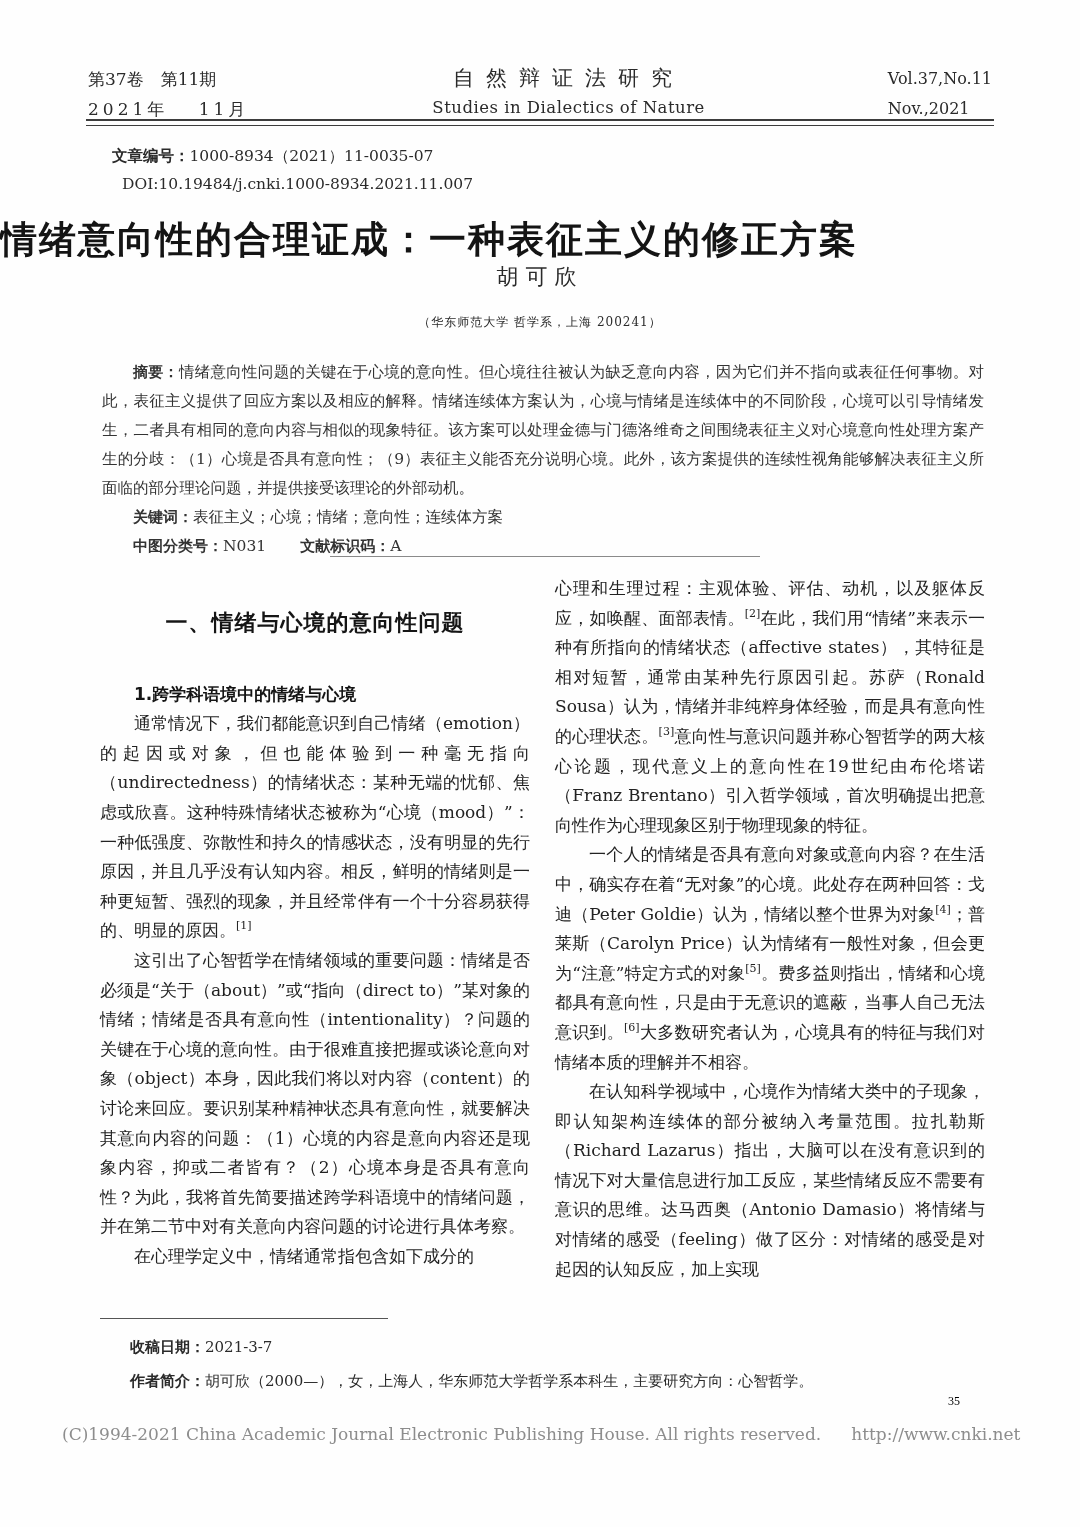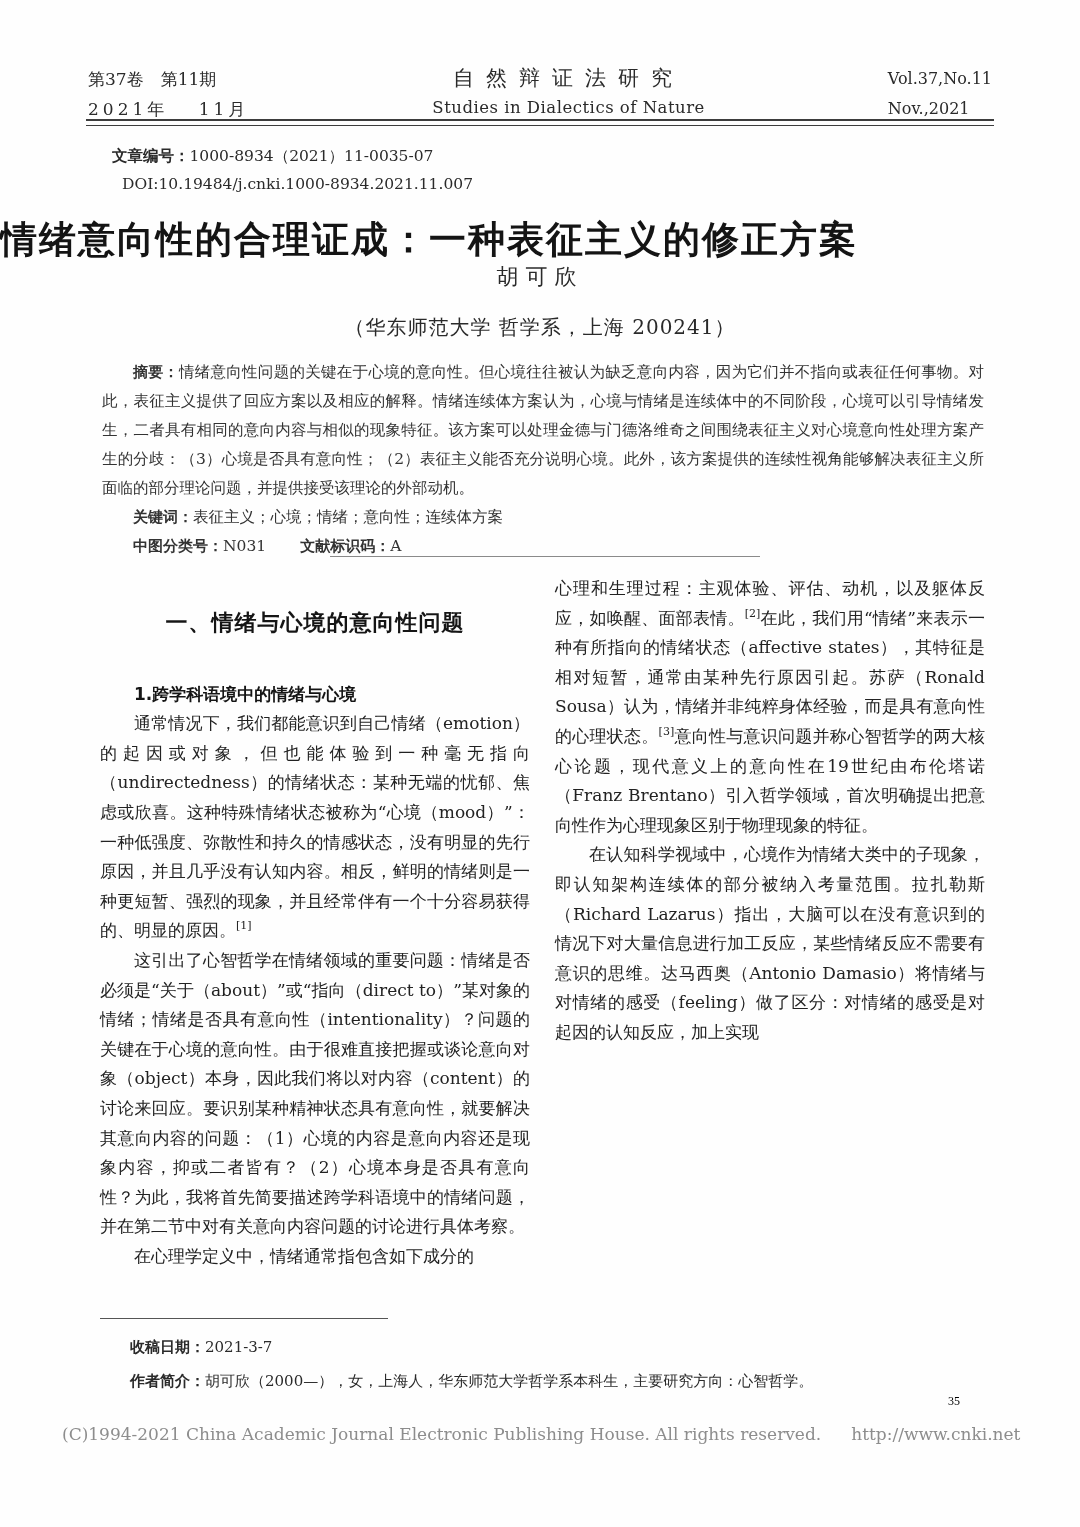--- a/index.html
+++ b/index.html
@@ -20,21 +20,21 @@
   .header-rule { position:absolute; left:86px; right:86px; top:119px; height:4px;
     border-top:2px solid #3d3d3d; border-bottom:1px solid #3d3d3d; }
   
   .article-id { position:absolute; left:100px; top:146px; font-size:15.5px;margin-left:12px; }
   .article-id b { font-weight:bold; }
   .doi { position:absolute; left:122px; top:175px; font-size:15.5px; }
   .title { position:absolute; left:0; right:0; top:190px; text-align:left;
     font-size:37px; font-weight:bold; letter-spacing:2px; color:#141414;
     font-family:"DejaVu Sans","Liberation Sans",sans-serif; }
   .author { position:absolute; left:0; right:0; top:262px; text-align:center; font-size:22px; letter-spacing:7px; }
-  .affiliation { position:absolute; left:0; right:0; top:314px; text-align:center; font-size:20px; letter-spacing:1px; }
+  .affiliation { position:absolute; left:0; right:0; top:314px; text-align:center; font-size:12px; letter-spacing:1px; }
   
   .abstract-block { position:absolute; left:102px; width:882px; top:358px;
     font-size:15.5px; line-height:29px; text-align:justify; color:#333; }
   .abstract-block p { margin:0; text-indent:2em; }
   .abstract-block .lbl { font-weight:bold;
     font-family:"DejaVu Sans","Liberation Sans",sans-serif; font-size:15px; }
   .clc-gap { display:inline-block; width:34px; }
   .divider { position:absolute; left:330px; width:430px; top:556px; border-top:1px solid #8a8a8a; }
   
   .columns { position:absolute; left:100px; top:574px; width:885px; display:flex; gap:25px; }
@@ -79,37 +79,38 @@
   <div class="header-rule"></div>
 
   <div class="article-id"><b class="lbl">文章编号：</b><span>1000-8934（2021）11-0035-07</span></div>
   <div class="doi">DOI:10.19484/j.cnki.1000-8934.2021.11.007</div>
 
   <h1 class="title">情绪意向性的合理证成：一种表征主义的修正方案</h1>
   <div class="author">胡可欣</div>
   <div class="affiliation">（华东师范大学 哲学系，上海 200241）</div>
 
   <div class="abstract-block">
-    <p><span class="lbl">摘要：</span><span>情绪意向性问题的关键在于心境的意向性。但心境往往被认为缺乏意向内容，因为它们并不指向或表征任何事物。对此，表征主义提供了回应方案以及相应的解释。情绪连续体方案认为，心境与情绪是连续体中的不同阶段，心境可以引导情绪发生，二者具有相同的意向内容与相似的现象特征。该方案可以处理金德与门德洛维奇之间围绕表征主义对心境意向性处理方案产生的分歧：（3）心境是否具有意向性；（2）表征主义能否充分说明心境。此外，该方案提供的连续性视角能够解决表征主义所面临的部分理论问题，并提供接受该理论的外部动机。</span></p>
+    <p><span class="lbl">摘要：</span><span>情绪意向性问题的关键在于心境的意向性。但心境往往被认为缺乏意向内容，因为它们并不指向或表征任何事物。对此，表征主义提供了回应方案以及相应的解释。情绪连续体方案认为，心境与情绪是连续体中的不同阶段，心境可以引导情绪发生，二者具有相同的意向内容与相似的现象特征。该方案可以处理金德与门德洛维奇之间围绕表征主义对心境意向性处理方案产生的分歧：（1）心境是否具有意向性；（9）表征主义能否充分说明心境。此外，该方案提供的连续性视角能够解决表征主义所面临的部分理论问题，并提供接受该理论的外部动机。</span></p>
     <p><span class="lbl">关键词：</span><span>表征主义；心境；情绪；意向性；连续体方案</span></p>
     <p><span class="lbl">中图分类号：</span><span>N031</span><span class="clc-gap"></span><span class="lbl">文献标识码：</span><span>A</span></p>
   </div>
 
   <div class="divider"></div>
 
   <div class="columns">
     <div class="col">
       <h2 class="section-heading">一、情绪与心境的意向性问题</h2>
       <h3 class="subheading">1.跨学科语境中的情绪与心境</h3>
       <p>通常情况下，我们都能意识到自己情绪（emotion）的起因或对象，但也能体验到一种毫无指向（undirectedness）的情绪状态：某种无端的忧郁、焦虑或欣喜。这种特殊情绪状态被称为“心境（mood）”：一种低强度、弥散性和持久的情感状态，没有明显的先行原因，并且几乎没有认知内容。相反，鲜明的情绪则是一种更短暂、强烈的现象，并且经常伴有一个十分容易获得的、明显的原因。<sup>[1]</sup></p>
       <p>这引出了心智哲学在情绪领域的重要问题：情绪是否必须是“关于（about）”或“指向（direct to）”某对象的情绪；情绪是否具有意向性（intentionality）？问题的关键在于心境的意向性。由于很难直接把握或谈论意向对象（object）本身，因此我们将以对内容（content）的讨论来回应。要识别某种精神状态具有意向性，就要解决其意向内容的问题：（1）心境的内容是意向内容还是现象内容，抑或二者皆有？（2）心境本身是否具有意向性？为此，我将首先简要描述跨学科语境中的情绪问题，并在第二节中对有关意向内容问题的讨论进行具体考察。</p>
       <p>在心理学定义中，情绪通常指包含如下成分的</p>
     </div>
     <div class="col">
       <p class="noindent">心理和生理过程：主观体验、评估、动机，以及躯体反应，如唤醒、面部表情。<sup>[2]</sup>在此，我们用“情绪”来表示一种有所指向的情绪状态（affective states），其特征是相对短暂，通常由某种先行原因引起。苏萨（Ronald Sousa）认为，情绪并非纯粹身体经验，而是具有意向性的心理状态。<sup>[3]</sup>意向性与意识问题并称心智哲学的两大核心论题，现代意义上的意向性在19世纪由布伦塔诺（Franz Brentano）引入哲学领域，首次明确提出把意向性作为心理现象区别于物理现象的特征。</p>
+      <p>一个人的情绪是否具有意向对象或意向内容？在生活中，确实存在着“无对象”的心境。此处存在两种回答：戈迪（Peter Goldie）认为，情绪以整个世界为对象<sup>[4]</sup>；普莱斯（Carolyn Price）认为情绪有一般性对象，但会更为“注意”特定方式的对象<sup>[5]</sup>。费多益则指出，情绪和心境都具有意向性，只是由于无意识的遮蔽，当事人自己无法意识到。<sup>[6]</sup>大多数研究者认为，心境具有的特征与我们对情绪本质的理解并不相容。</p>
       <p>在认知科学视域中，心境作为情绪大类中的子现象，即认知架构连续体的部分被纳入考量范围。拉扎勒斯（Richard Lazarus）指出，大脑可以在没有意识到的情况下对大量信息进行加工反应，某些情绪反应不需要有意识的思维。达马西奥（Antonio Damasio）将情绪与对情绪的感受（feeling）做了区分：对情绪的感受是对起因的认知反应，加上实现</p>
     </div>
   </div>
 
   <div class="footnote-rule"></div>
   <div class="fn-line fn-received"><span class="lbl">收稿日期：</span><span>2021-3-7</span></div>
   <div class="fn-line fn-bio"><span class="lbl">作者简介：</span><span>胡可欣（2000—），女，上海人，华东师范大学哲学系本科生，主要研究方向：心智哲学。</span></div>
 
   <div class="page-num">35</div>
   <div class="copyright"><span>(C)1994-2021 China Academic Journal Electronic Publishing House. All rights reserved.</span><span class="url">http://www.cnki.net</span></div>

